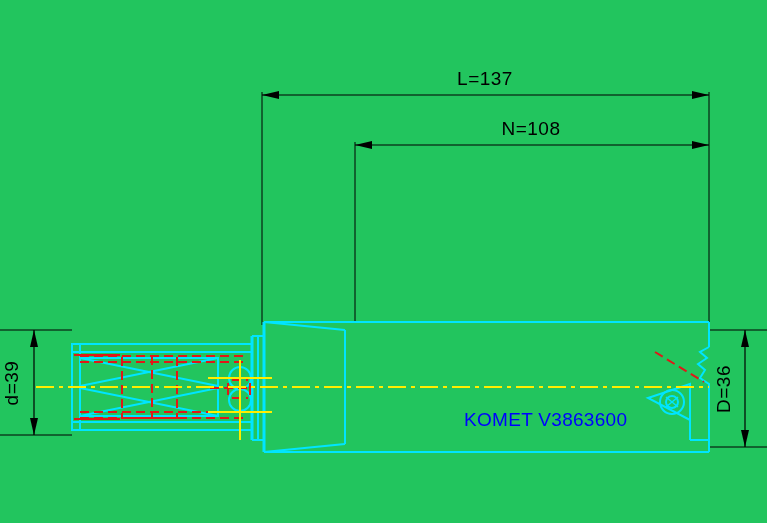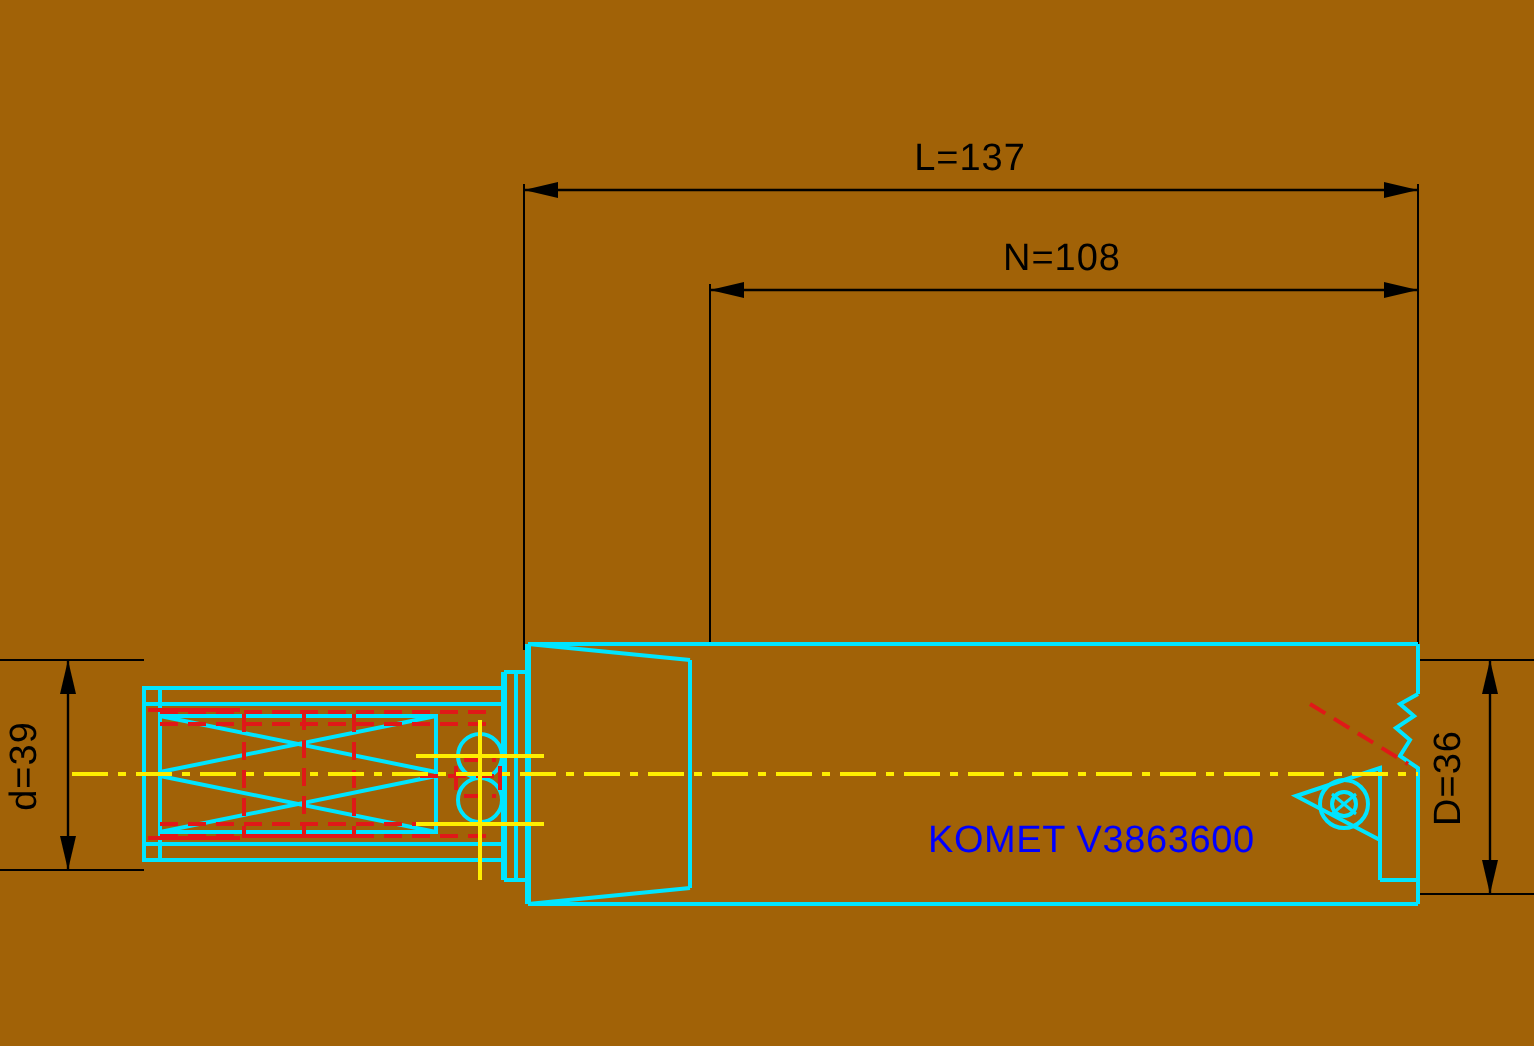--- a/index.html
+++ b/index.html
@@ -7,21 +7,21 @@
     padding: 0;
     background: #ffffff;
   }
   body {
     font-family: "Liberation Sans", sans-serif;
   }
   #drawing-canvas {
     position: relative;
     width: 767px;
     height: 523px;
-    background: #a16207;
+    background: #22c55e;
     overflow: hidden;
   }
   #drawing-canvas svg {
     display: block;
   }
   .dim-text {
     font-family: "Liberation Sans", sans-serif;
     font-size: 19px;
     fill: #000000;
     letter-spacing: 0.5px;

